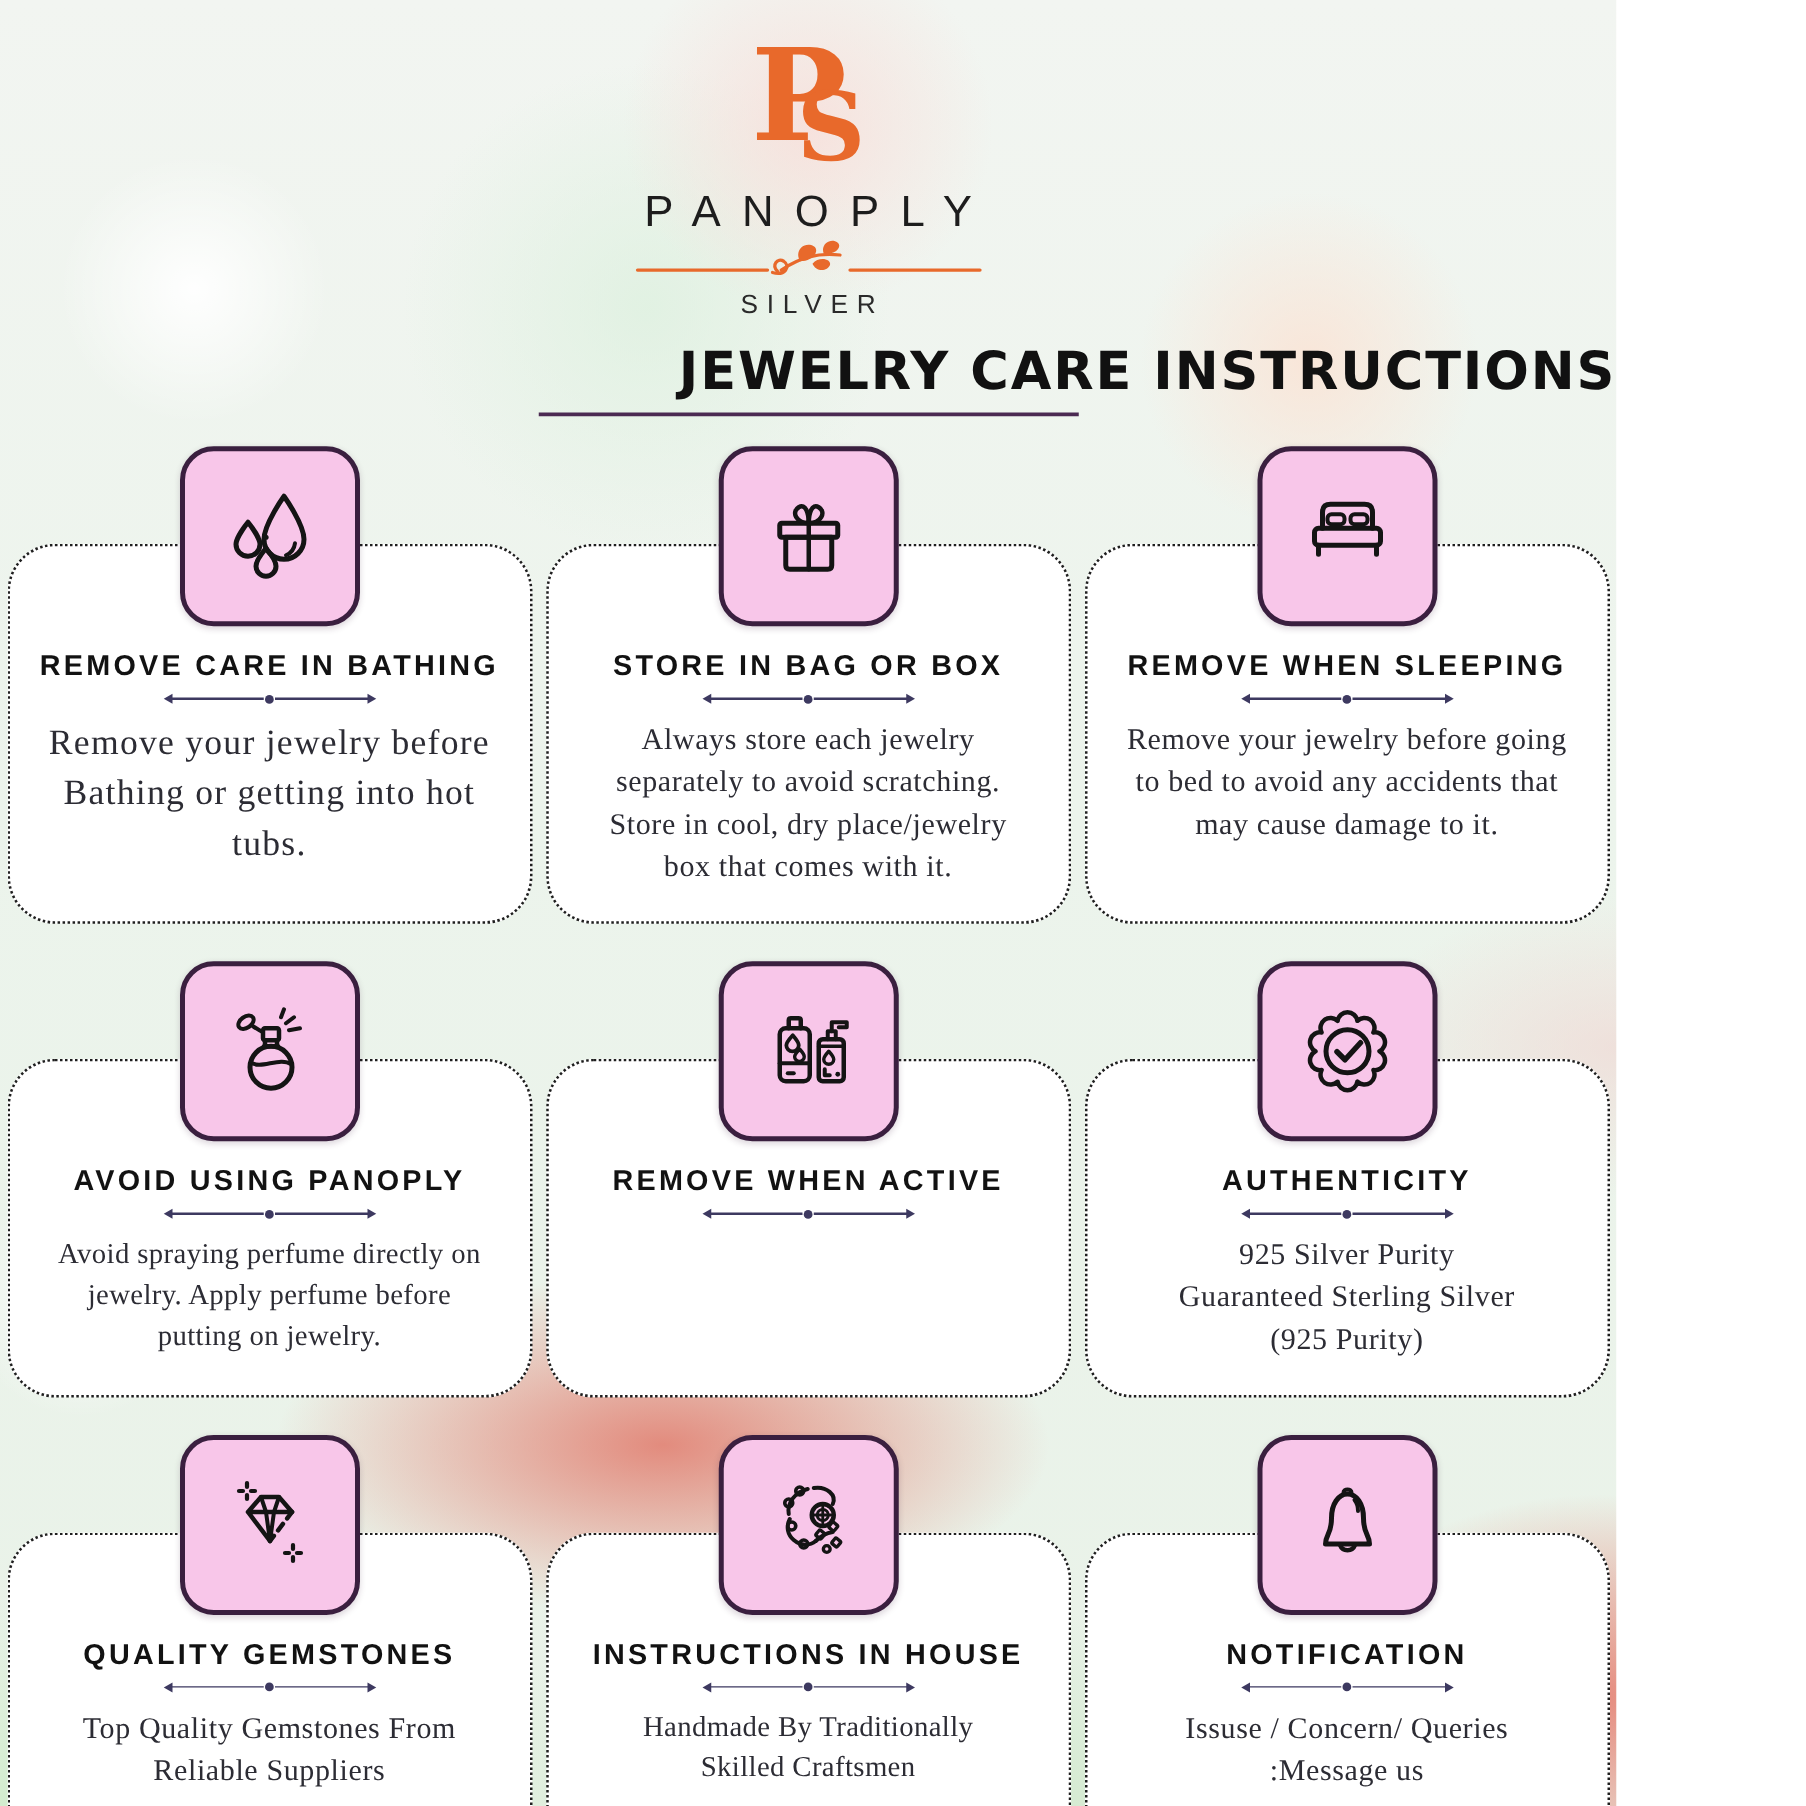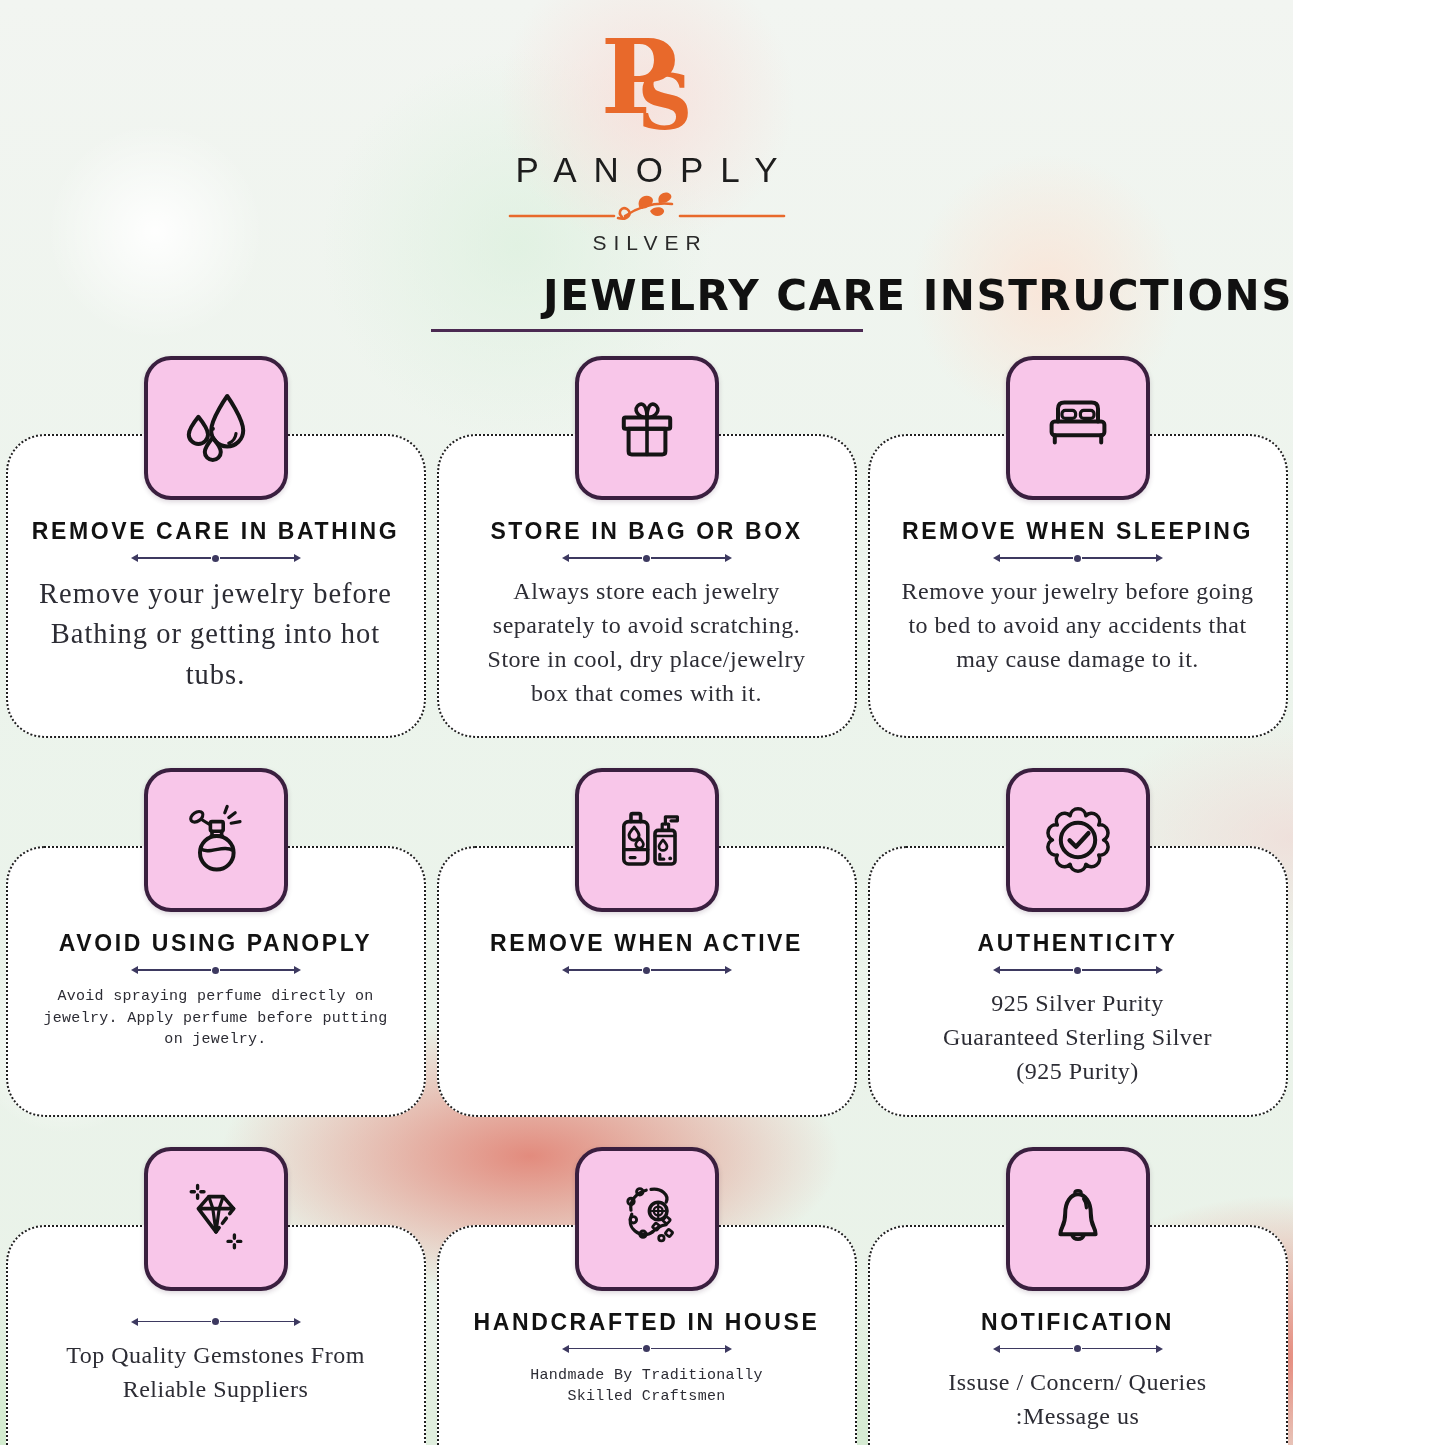--- a/index.html
+++ b/index.html
@@ -70,21 +70,21 @@
   .divider .ah-l{width:0;height:0;border:4px solid transparent;border-right:7.5px solid #3d3960;margin-right:-1px;}
   .divider .ah-r{width:0;height:0;border:4px solid transparent;border-left:7.5px solid #3d3960;margin-left:-1px;}
   .divider .dot{width:7px;height:7px;border-radius:50%;background:#3d3960;margin:0 1px;flex:none;}
   .body{
     margin:0 auto;max-width:356px;
     font-family:"Liberation Serif",serif;
     font-size:24px;line-height:1.42;letter-spacing:.5px;color:#2c2c34;
     white-space:pre-line;
   }
   .cell.big .body{font-size:28.5px;letter-spacing:1px;max-width:372px;}
-  .cell.sans .body{font-family:Liberation Mono, monospace;font-size:15px;letter-spacing:.3px;}
+  .cell.sans .body{font-family:Liberation Serif, serif;font-size:23px;letter-spacing:.3px;}
   svg.icon{fill:none;stroke:#141414;stroke-width:5;stroke-linecap:round;stroke-linejoin:round;}
 </style>
 </head>
 <body>
 
 <div class="page">
   <div class="content">
 
     <div class="logo">
       <div class="monogram"><span class="m-p">P</span><span class="m-s">S</span></div>
@@ -263,20 +263,21 @@
         <div class="tile">
           <svg class="icon" viewBox="0 0 100 100">
             <path d="M28 37 L41 22 H59 L72 37 M28 37 H72 M28 37 L50 66" stroke-width="4.5"></path>
             <path d="M41 22 L46 37 L50 66 M59 22 L54 37 L50 66" stroke-width="4"></path>
             <path d="M72 37 L50 66" stroke-width="4.5" stroke-dasharray="8 7"></path>
             <path d="M27 8 V12 M27 20 V24 M19 16 H23 M31 16 H35" stroke-width="4.2"></path>
             <path d="M73 70 V74 M73 82 V86 M65 78 H69 M77 78 H81" stroke-width="4.2"></path>
           </svg>
         </div>
         <div class="card">
+          <h3>QUALITY GEMSTONES</h3>
           <div class="divider">
               <span class="ah-l"></span>
               <span class="ln"></span>
               <span class="dot"></span>
               <span class="ln"></span>
               <span class="ah-r"></span>
             </div>
           <p class="body">Top Quality Gemstones From
 Reliable Suppliers</p>
         </div>
@@ -296,21 +297,21 @@
             <circle cx="33" cy="51" r="4" stroke-width="3.6"></circle>
             <circle cx="45" cy="69" r="4" stroke-width="3.6"></circle>
             <path d="M57 66 C62 61 68 58 74 57" stroke-width="4"></path>
             <rect x="58" y="56" width="7" height="7" rx="1.5" transform="rotate(40 61.5 59.5)" stroke-width="3.4"></rect>
             <rect x="71" y="48" width="7" height="7" rx="1.5" transform="rotate(40 74.5 51.5)" stroke-width="3.4"></rect>
             <rect x="74" y="64" width="7" height="7" rx="1.5" transform="rotate(40 77.5 67.5)" stroke-width="3.4"></rect>
             <circle cx="68" cy="74" r="3.4" stroke-width="3.4"></circle>
           </svg>
         </div>
         <div class="card">
-          <h3>HANDCRAFTED IN HOUSE</h3>
+          <h3>INSTRUCTIONS IN HOUSE</h3>
           <div class="divider">
               <span class="ah-l"></span>
               <span class="ln"></span>
               <span class="dot"></span>
               <span class="ln"></span>
               <span class="ah-r"></span>
             </div>
           <p class="body">Handmade By Traditionally
 Skilled Craftsmen</p>
         </div>

